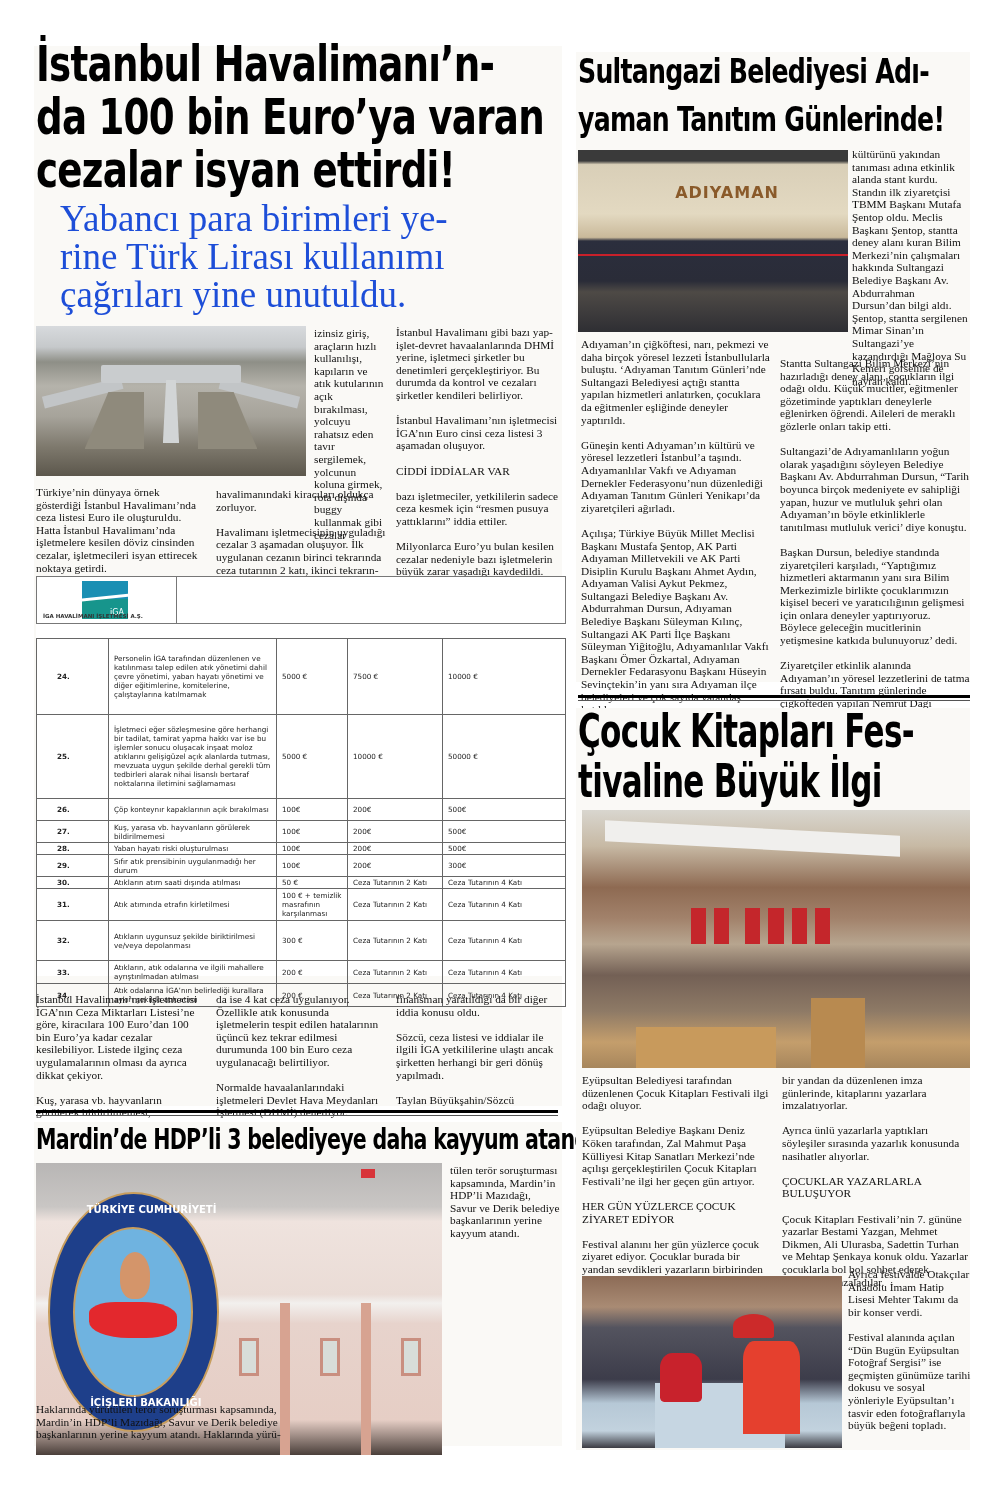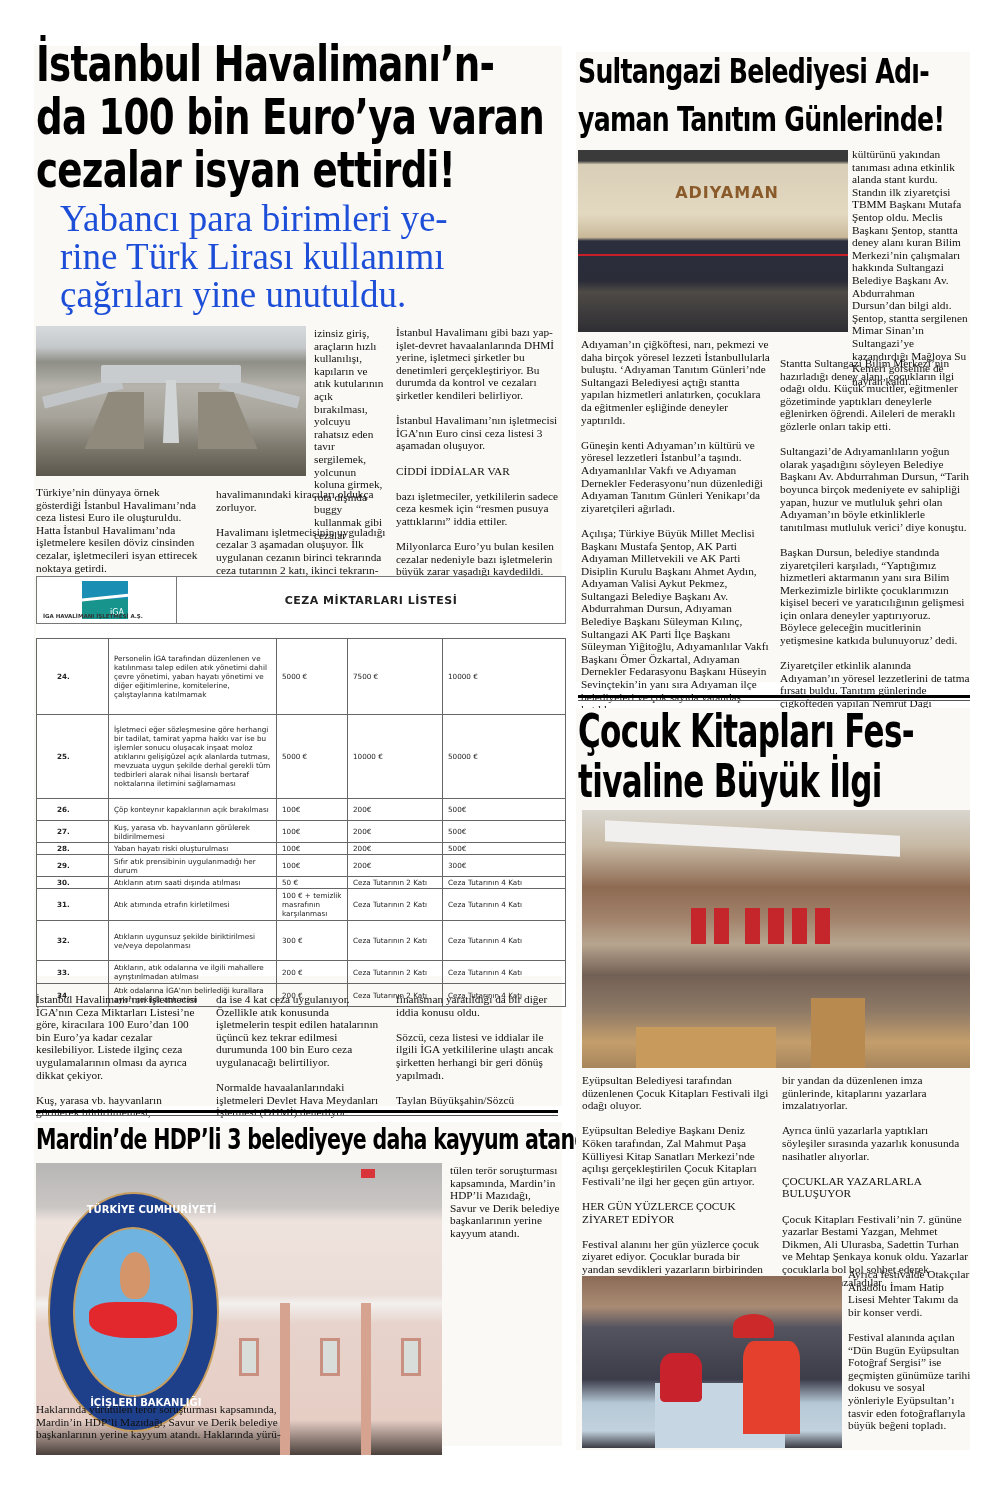--- a/index.html
+++ b/index.html
@@ -124,21 +124,20 @@
 <div class="ceza" style="left:36px; top:576px; width:530px; height:400px;">
   <div class="ceza-head">
     <div class="ceza-logo-cell">
       <div class="iga-logo">
         <div class="lower"></div>
         <div class="stripe"></div>
         <span class="txt">iGA</span>
       </div>
       <div class="iga-sub">İGA HAVALİMANI İŞLETMESİ A.Ş.</div>
     </div>
-    <div class="ceza-title">CEZA MİKTARLARI LİSTESİ</div>
   </div>
   <table class="ceza-table">
     <tbody>
       <tr style="height:76px;">
         <td class="no">24.</td>
         <td class="desc">Personelin İGA tarafından düzenlenen ve katılınması talep edilen atık yönetimi dahil çevre yönetimi, yaban hayatı yönetimi ve diğer eğitimlerine, komitelerine, çalıştaylarına katılmamak</td>
         <td class="v1">5000 €</td>
         <td class="v2">7500 €</td>
         <td class="v3">10000 €</td>
       </tr>

